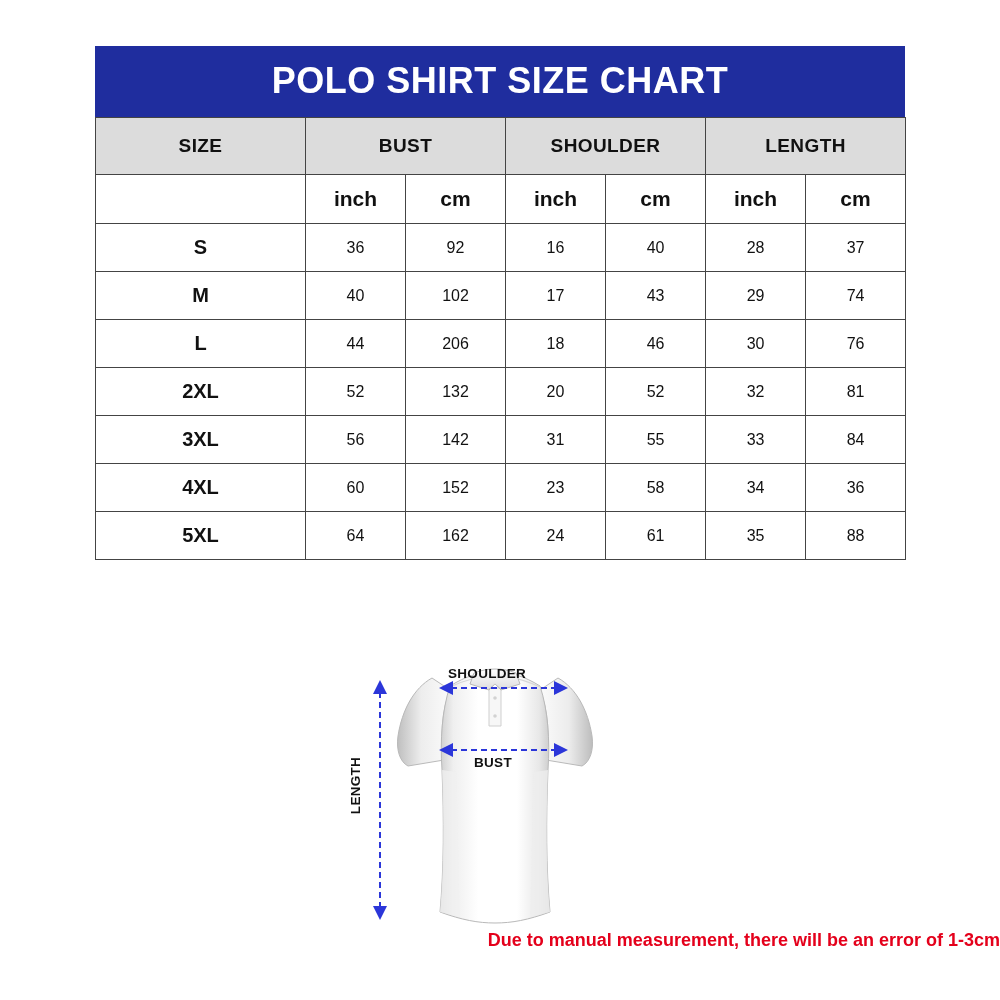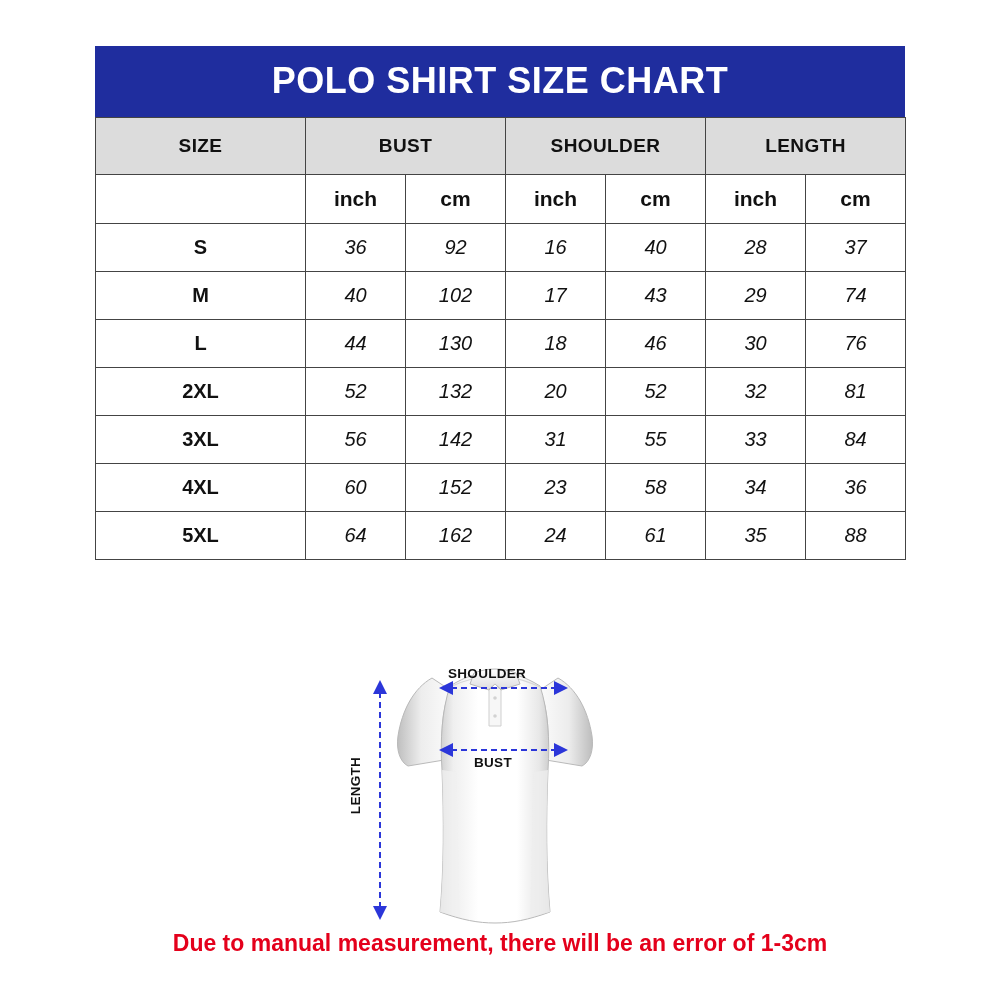--- a/index.html
+++ b/index.html
@@ -70,23 +70,22 @@
   }
   table.size-table td.unit-blank {
     background: #ffffff;
     border-left: 1px solid #444444;
   }
   table.size-table td.sizecell {
     font-weight: bold;
     font-size: 20px;
   }
   table.size-table td.val {
-    font-size: 20px;
+    font-size: 16px;
     font-weight: normal;
-    font-style: italic;
   }
 
   
   .illus {
     position: absolute;
     left: 340px;
     top: 630px;
     width: 330px;
     height: 300px;
   }
@@ -132,23 +131,23 @@
     transform: rotate(-90deg);
     transform-origin: center center;
     white-space: nowrap;
   }
 
   .note {
     position: absolute;
     left: 0;
     top: 930px;
     width: 1000px;
-    text-align: center;
+    text-align: right;
     color: #e4001b;
-    font-size: 23px;
+    font-size: 18px;
     font-weight: bold;
   }
 </style>
 </head>
 <body>
 
 <div class="page">
 
   <div class="chart-wrap">
     <div class="chart-title">POLO SHIRT SIZE CHART</div>
@@ -194,21 +193,21 @@
           <td class="val">40</td>
           <td class="val">102</td>
           <td class="val">17</td>
           <td class="val">43</td>
           <td class="val">29</td>
           <td class="val">74</td>
         </tr>
         <tr>
           <td class="sizecell">L</td>
           <td class="val">44</td>
-          <td class="val">130</td>
+          <td class="val">206</td>
           <td class="val">18</td>
           <td class="val">46</td>
           <td class="val">30</td>
           <td class="val">76</td>
         </tr>
         <tr>
           <td class="sizecell">2XL</td>
           <td class="val">52</td>
           <td class="val">132</td>
           <td class="val">20</td>

